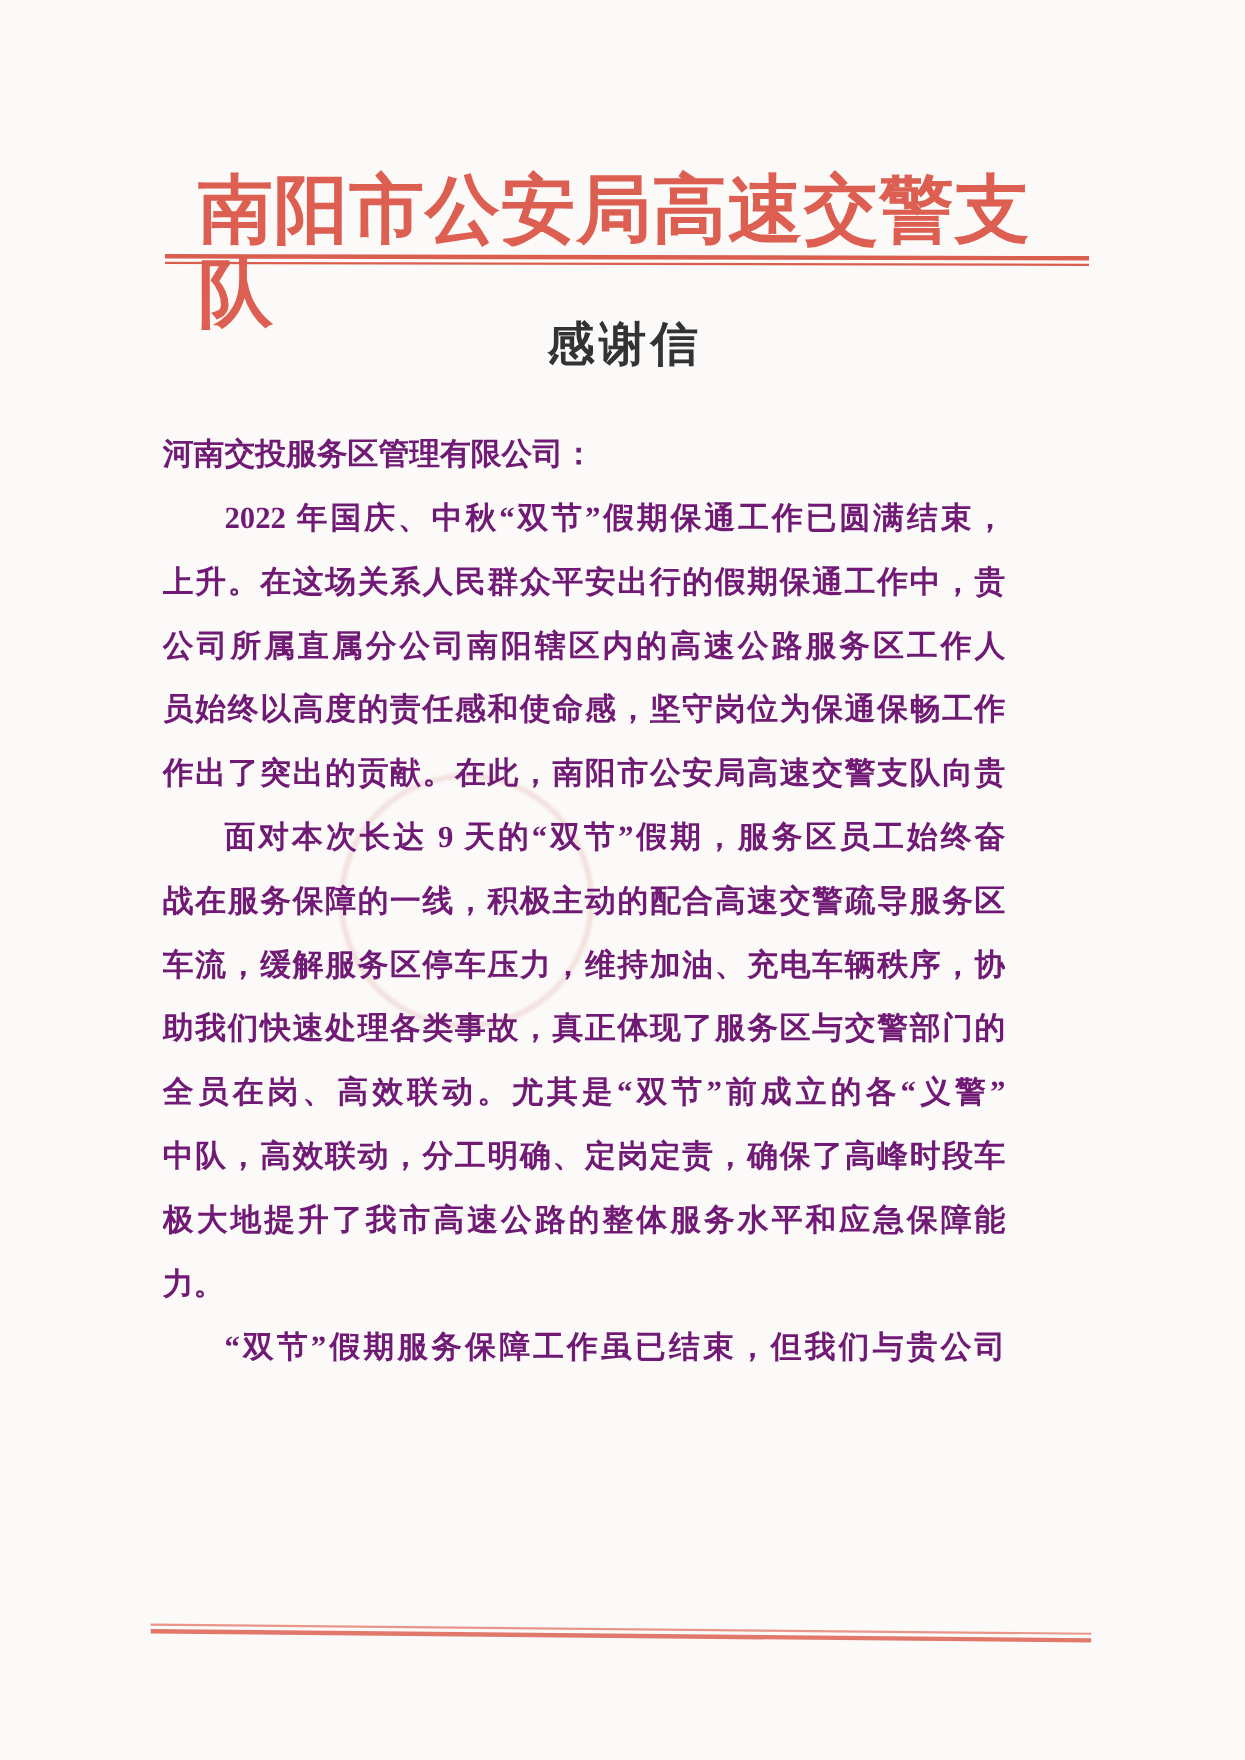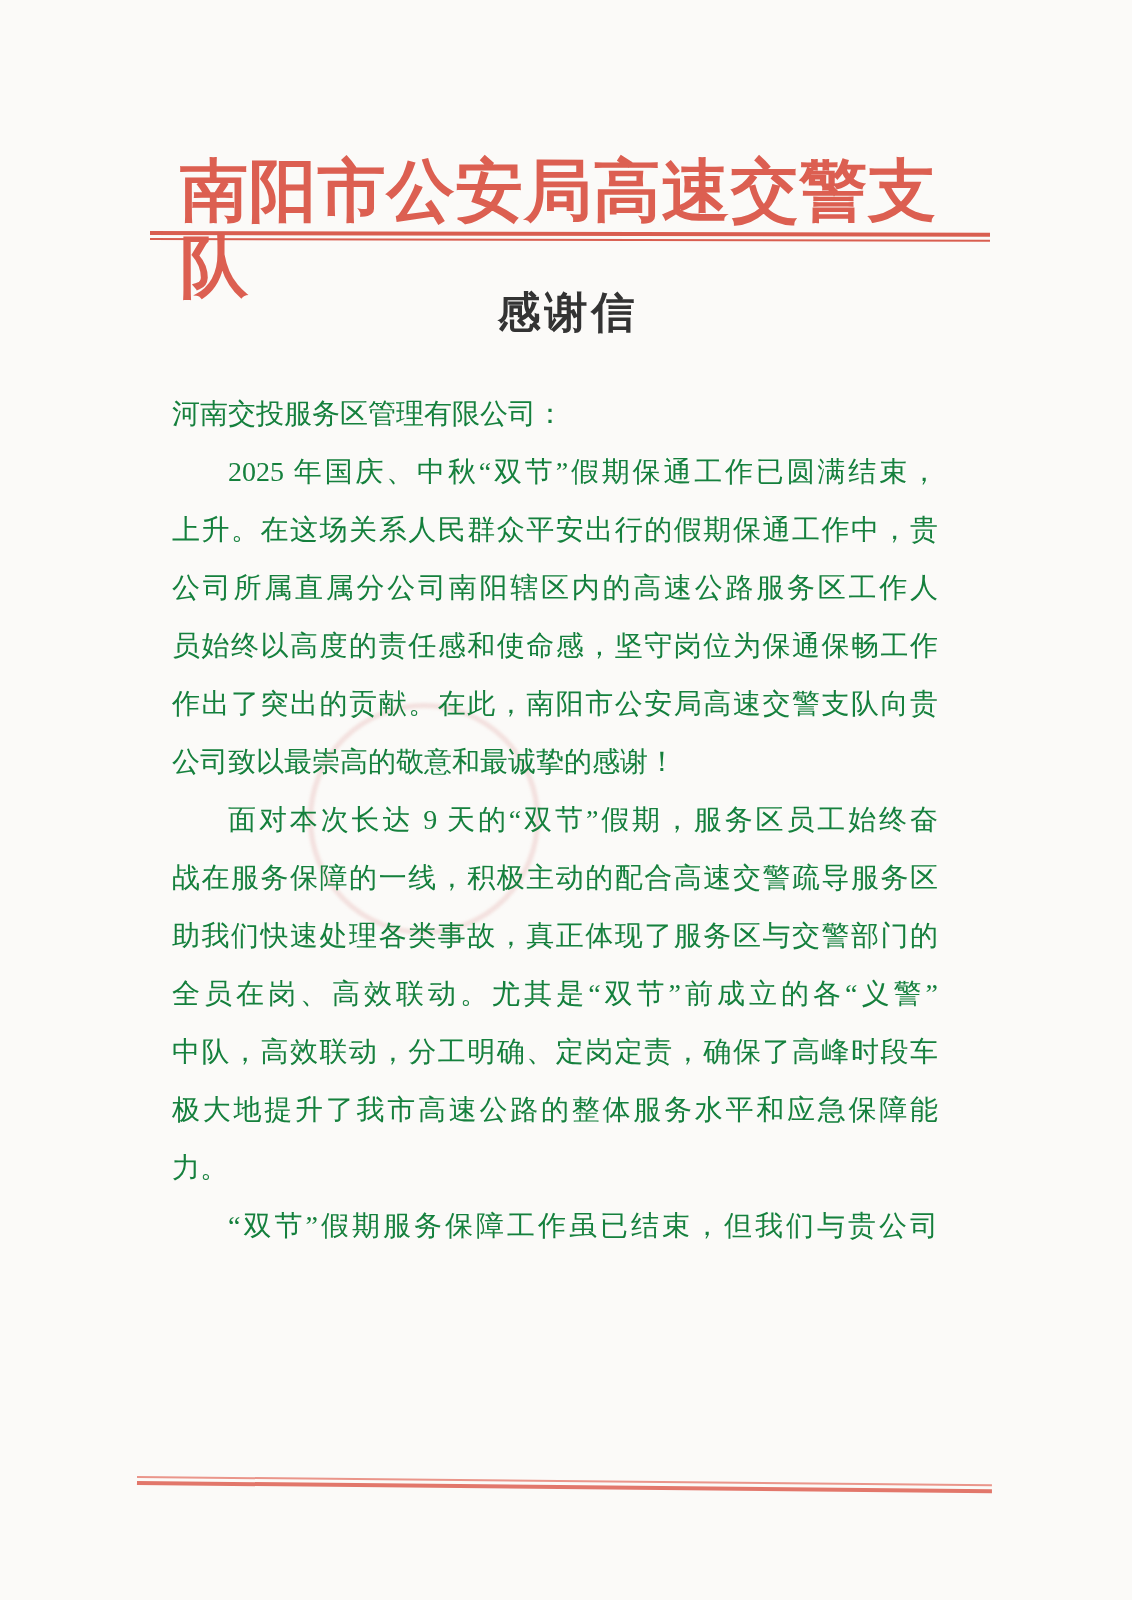--- a/index.html
+++ b/index.html
@@ -70,25 +70,26 @@
     top: 703px;
     width: 222px;
     height: 222px;
     border-radius: 50%;
     border: 5px solid rgba(205, 95, 85, 0.16);
     filter: blur(1.5px);
   }
   
   .letter-body {
     position: absolute;
-    left: 172px;
+    left: 148px;
     top: 385px;
     width: 766px;
     font-size: 28px;
-    color: #15803d;
+    color: #701a75;
+    font-weight: bold;
   }
   .bline {
     height: 58px;
     line-height: 58px;
     text-align: justify;
     text-align-last: justify;
     overflow: hidden;
   }
   .bline.ind {
     text-indent: 56px;
@@ -126,28 +127,28 @@
   <div class="letterhead-title">南阳市公安局高速交警支队</div>
   <div class="head-rule-thick"></div>
   <div class="head-rule-thin"></div>
 
   <div class="doc-title">感谢信</div>
 
   <div class="stamp"></div>
 
   <div class="letter-body">
     <div class="bline pend">河南交投服务区管理有限公司：</div>
-    <div class="bline ind">2025 年国庆、中秋“双节”假期保通工作已圆满结束，</div>
+    <div class="bline ind">2022 年国庆、中秋“双节”假期保通工作已圆满结束，</div>
     <div class="bline">上升。在这场关系人民群众平安出行的假期保通工作中，贵</div>
     <div class="bline">公司所属直属分公司南阳辖区内的高速公路服务区工作人</div>
     <div class="bline">员始终以高度的责任感和使命感，坚守岗位为保通保畅工作</div>
     <div class="bline">作出了突出的贡献。在此，南阳市公安局高速交警支队向贵</div>
-    <div class="bline pend">公司致以最崇高的敬意和最诚挚的感谢！</div>
     <div class="bline ind">面对本次长达 9 天的“双节”假期，服务区员工始终奋</div>
     <div class="bline">战在服务保障的一线，积极主动的配合高速交警疏导服务区</div>
+    <div class="bline">车流，缓解服务区停车压力，维持加油、充电车辆秩序，协</div>
     <div class="bline">助我们快速处理各类事故，真正体现了服务区与交警部门的</div>
     <div class="bline">全员在岗、高效联动。尤其是“双节”前成立的各“义警”</div>
     <div class="bline">中队，高效联动，分工明确、定岗定责，确保了高峰时段车</div>
     <div class="bline">极大地提升了我市高速公路的整体服务水平和应急保障能</div>
     <div class="bline pend">力。</div>
     <div class="bline ind">“双节”假期服务保障工作虽已结束，但我们与贵公司</div>
   </div>
 
   <div class="footer-rule-thin"></div>
   <div class="footer-rule-thick"></div>

